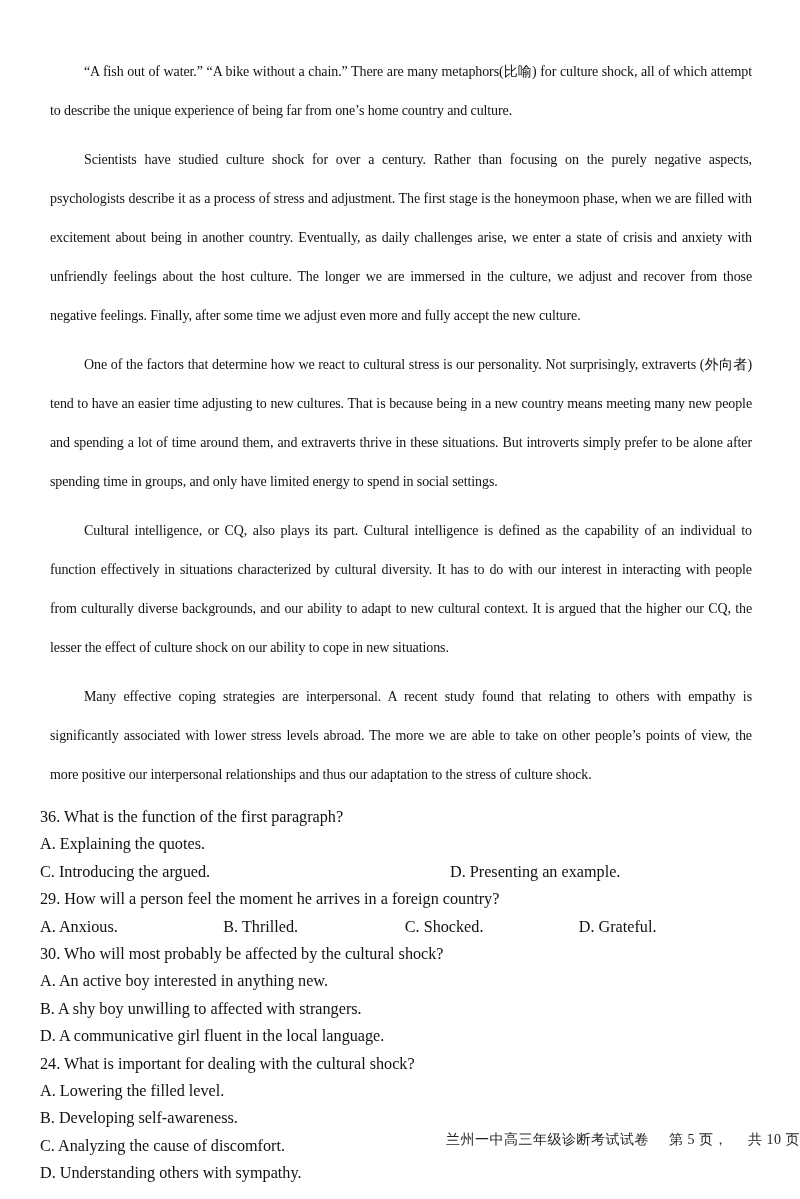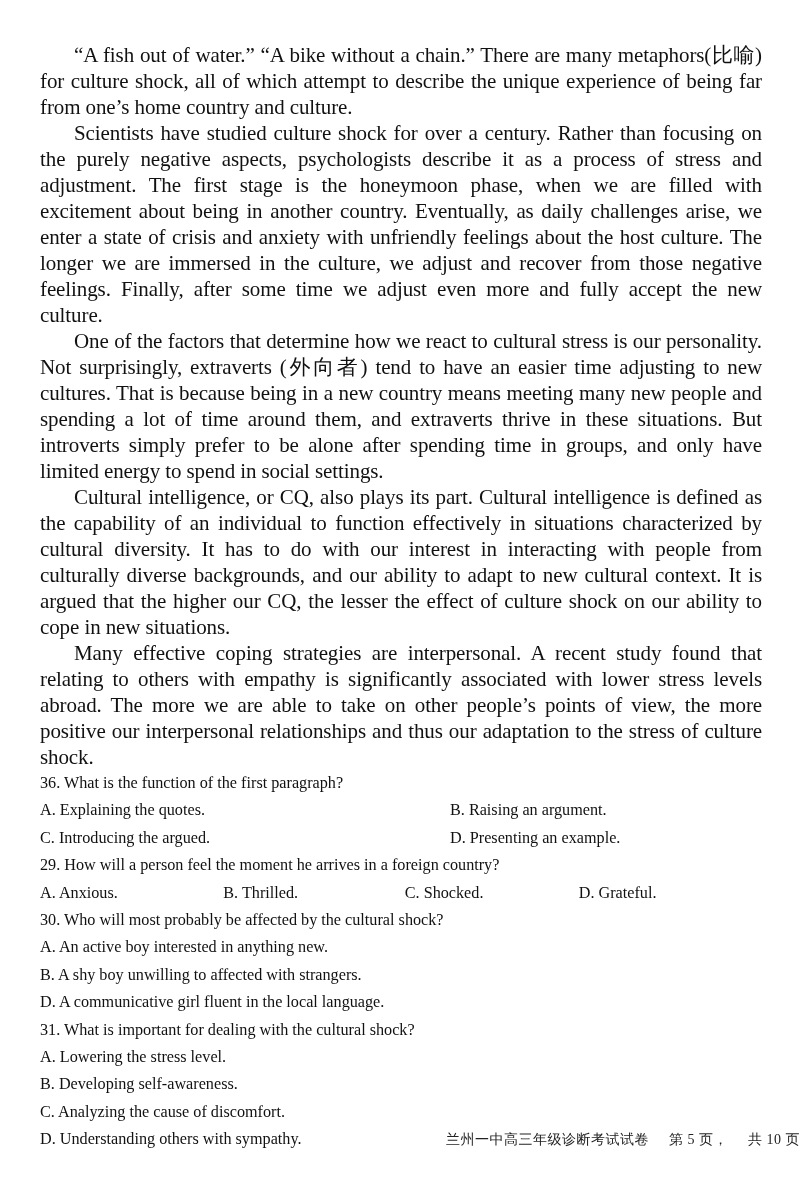--- a/index.html
+++ b/index.html
@@ -1,19 +1,19 @@
 <!DOCTYPE html>
 <html><head>
 <meta charset="utf-8">
 <style>
   html, body { margin: 0; padding: 0; background: #ffffff; }
   body { width: 800px; height: 1199px; position: relative; overflow: hidden;
          font-family: "Liberation Serif", "DejaVu Serif", serif; color: #111; }
   .page { position: absolute; left: 40px; top: 42px; width: 722px; }
-  p.para { margin: 0; font-size: 21px; line-height: 26px; text-align: justify; text-indent: 34px; letter-spacing: -0.1px; }
+  p.para { margin: 10px; font-size: 14px; line-height: 39px; text-align: justify; text-indent: 34px; letter-spacing: -0.1px; }
   .q { font-size: 16.2px; line-height: 27.4px; margin: 0; }
   .opts2 { display: flex; font-size: 16.2px; line-height: 27.4px; }
   .opts2 span { width: 410px; }
   .opts2 span:last-child { width: auto; }
   .opts4 { display: flex; font-size: 16.2px; line-height: 27.4px; }
   .opts4 span { width: 196px; }
   .opts4 span:nth-child(2) { width: 194px; }
   .opts4 span:nth-child(3) { width: 186px; }
   .footer { position: absolute; top: 1131px; left: 0; width: 800px; text-align: right;
             font-size: 14px; color: #222; letter-spacing: 0.5px; }
@@ -26,21 +26,20 @@
   <p class="para">“A fish out of water.” “A bike without a chain.” There are many metaphors(比喻) for culture shock, all of which attempt to describe the unique experience of being far from one’s home country and culture.</p>
   <p class="para">Scientists have studied culture shock for over a century. Rather than focusing on the purely negative aspects, psychologists describe it as a process of stress and adjustment. The first stage is the honeymoon phase, when we are filled with excitement about being in another country. Eventually, as daily challenges arise, we enter a state of crisis and anxiety with unfriendly feelings about the host culture. The longer we are immersed in the culture, we adjust and recover from those negative feelings. Finally, after some time we adjust even more and fully accept the new culture.</p>
   <p class="para">One of the factors that determine how we react to cultural stress is our personality. Not surprisingly, extraverts (外向者) tend to have an easier time adjusting to new cultures. That is because being in a new country means meeting many new people and spending a lot of time around them, and extraverts thrive in these situations. But introverts simply prefer to be alone after spending time in groups, and only have limited energy to spend in social settings.</p>
   <p class="para">Cultural intelligence, or CQ, also plays its part. Cultural intelligence is defined as the capability of an individual to function effectively in situations characterized by cultural diversity. It has to do with our interest in interacting with people from culturally diverse backgrounds, and our ability to adapt to new cultural context. It is argued that the higher our CQ, the lesser the effect of culture shock on our ability to cope in new situations.</p>
   <p class="para">Many effective coping strategies are interpersonal. A recent study found that relating to others with empathy is significantly associated with lower stress levels abroad. The more we are able to take on other people’s points of view, the more positive our interpersonal relationships and thus our adaptation to the stress of culture shock.</p>
 
   <div>
     <p class="q">36. What is the function of the first paragraph?</p>
     <div class="opts2">
       <span>A. Explaining the quotes.</span>
-      <span>B. Raising an argument.</span>
     </div>
     <div class="opts2">
       <span>C. Introducing the argued.</span>
       <span>D. Presenting an example.</span>
     </div>
   </div>
 
   <div>
     <p class="q">29. How will a person feel the moment he arrives in a foreign country?</p>
     <div class="opts4">
@@ -52,22 +51,22 @@
   </div>
 
   <div>
     <p class="q">30. Who will most probably be affected by the cultural shock?</p>
     <p class="q">A. An active boy interested in anything new.</p>
     <p class="q">B. A shy boy unwilling to affected with strangers.</p>
     <p class="q">D. A communicative girl fluent in the local language.</p>
   </div>
 
   <div>
-    <p class="q">31. What is important for dealing with the cultural shock?</p>
-    <p class="q">A. Lowering the stress level.</p>
+    <p class="q">24. What is important for dealing with the cultural shock?</p>
+    <p class="q">A. Lowering the filled level.</p>
     <p class="q">B. Developing self-awareness.</p>
     <p class="q">C. Analyzing the cause of discomfort.</p>
     <p class="q">D. Understanding others with sympathy.</p>
   </div>
 </div>
 
 <div class="footer">
   <span>兰州一中高三年级诊断考试试卷</span><span class="gap"></span><span>第 5 页，</span><span class="gap"></span><span>共 10 页</span>
 </div>
 

